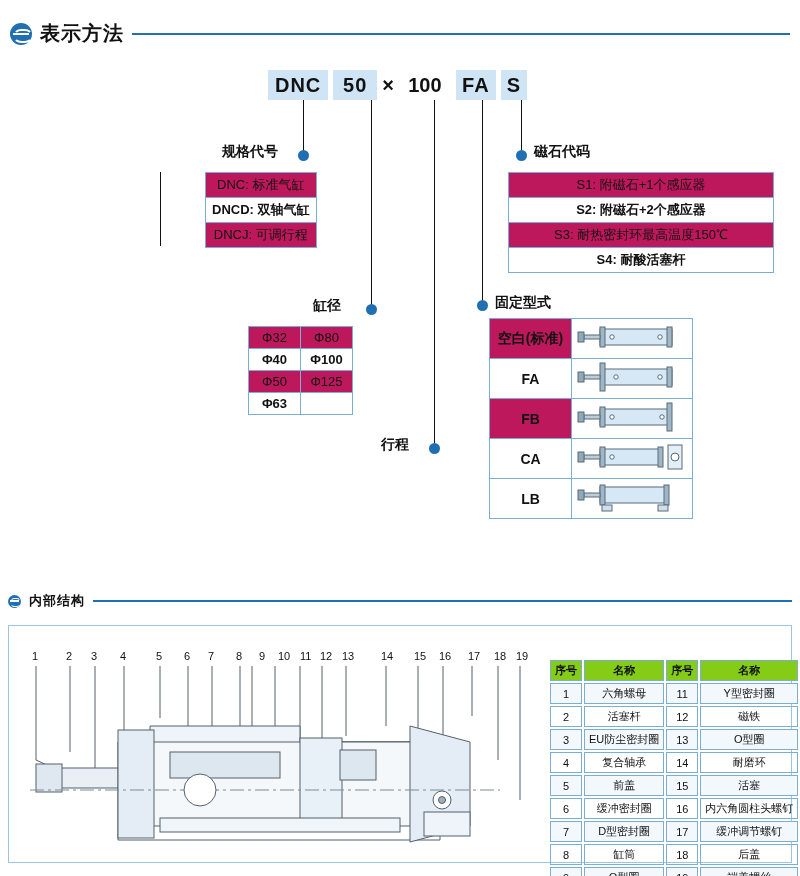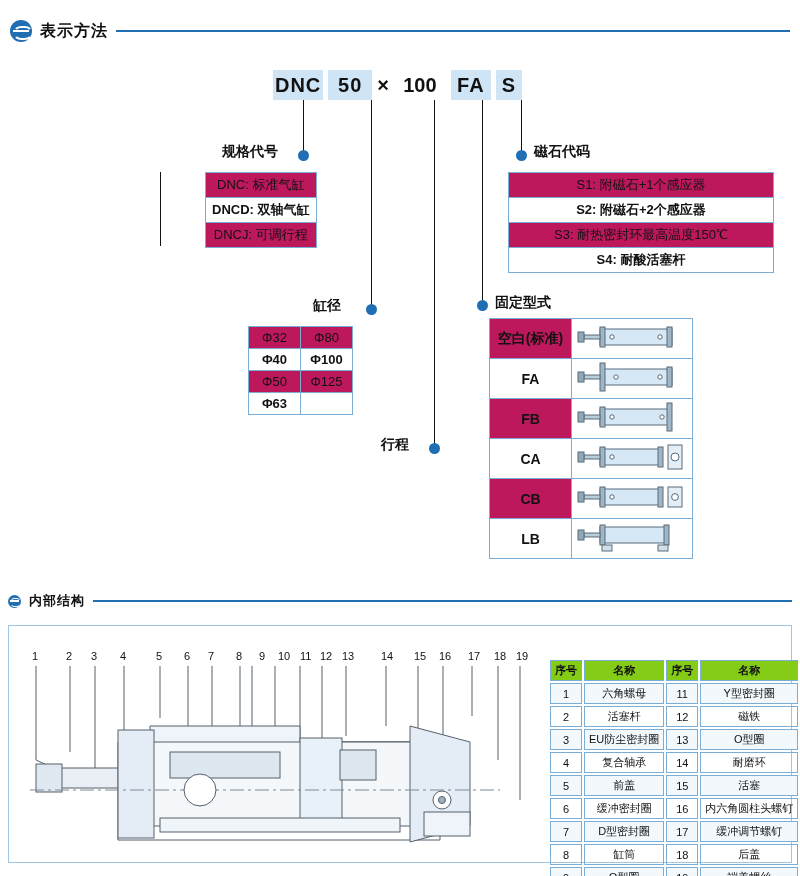--- a/index.html
+++ b/index.html
@@ -18,21 +18,21 @@
     display: flex;
     align-items: center;
     gap: 8px;
   }
   .sec-head .bar {
     flex: 1;
     height: 2px;
     background: #1f6fb2;
   }
   .sec-head .title {
-    font-size: 16px;
+    font-size: 20px;
     font-weight: bold;
     color: #111;
     letter-spacing: 1px;
     white-space: nowrap;
   }
   .sec-head.small .title { font-size: 13px; font-weight: bold; }
   .globe {
     width: 22px; height: 22px;
     border-radius: 50%;
     background: #1f6fb2;
@@ -161,21 +161,21 @@
 </head>
 <body>
 
 <div class="sec-head" style="position:absolute;left:10px;top:20px;width:780px;">
   <span class="globe"></span>
   <span class="title">表示方法</span>
   <span class="bar"></span>
 </div>
 
 <div class="code-row">
-  <div class="code-box" style="width:50px">DNC</div>
+  <div class="code-box" style="width:60px">DNC</div>
   <div class="code-box" style="width:44px">50</div>
   <div class="code-x">×</div>
   <div class="code-plain" style="width:52px">100</div>
   <div class="code-box" style="width:40px">FA</div>
   <div class="code-box" style="width:26px">S</div>
 </div>
 
 <div class="vline" style="left:303px; top:100px; height:56px;"></div>
 <div class="dot" style="left:298px; top:150px;"></div>
 <div class="lbl" style="left:222px; top:143px;">规格代号</div>
@@ -298,35 +298,20 @@
     <td class="mcode wh">CA</td>
     <td class="mimg">
       <svg width="120" height="36" viewBox="0 0 120 36">
         <rect x="28" y="10" width="62" height="16" fill="#d6e8f6" stroke="#5b6b78"></rect>
         <rect x="28" y="8" width="5" height="20" fill="#9fb6c6" stroke="#5b6b78"></rect>
         <rect x="86" y="8" width="5" height="20" fill="#9fb6c6" stroke="#5b6b78"></rect>
         <rect x="12" y="16" width="16" height="4" fill="#b9cddb" stroke="#5b6b78"></rect>
         <rect x="6" y="13" width="6" height="10" fill="#8fa9ba" stroke="#5b6b78"></rect>
         <rect x="96" y="6" width="14" height="24" fill="#e4eef6" stroke="#5b6b78"></rect>
         <circle cx="103" cy="18" r="4" fill="#fff" stroke="#5b6b78"></circle>
-        <circle cx="40" cy="18" r="2.2" fill="#fff" stroke="#5b6b78"></circle>
-      </svg>
-    </td>
-  </tr>
-  <tr>
-    <td class="mcode lt">CB</td>
-    <td class="mimg">
-      <svg width="120" height="36" viewBox="0 0 120 36">
-        <rect x="28" y="10" width="62" height="16" fill="#d6e8f6" stroke="#5b6b78"></rect>
-        <rect x="28" y="8" width="5" height="20" fill="#9fb6c6" stroke="#5b6b78"></rect>
-        <rect x="86" y="8" width="5" height="20" fill="#9fb6c6" stroke="#5b6b78"></rect>
-        <rect x="12" y="16" width="16" height="4" fill="#b9cddb" stroke="#5b6b78"></rect>
-        <rect x="6" y="13" width="6" height="10" fill="#8fa9ba" stroke="#5b6b78"></rect>
-        <rect x="96" y="8" width="14" height="20" fill="#e4eef6" stroke="#5b6b78"></rect>
-        <circle cx="103" cy="18" r="3.4" fill="#fff" stroke="#5b6b78"></circle>
         <circle cx="40" cy="18" r="2.2" fill="#fff" stroke="#5b6b78"></circle>
       </svg>
     </td>
   </tr>
   <tr>
     <td class="mcode wh">LB</td>
     <td class="mimg">
       <svg width="120" height="36" viewBox="0 0 120 36">
         <rect x="28" y="8" width="68" height="16" fill="#d6e8f6" stroke="#5b6b78"></rect>
         <rect x="28" y="6" width="5" height="20" fill="#9fb6c6" stroke="#5b6b78"></rect>

